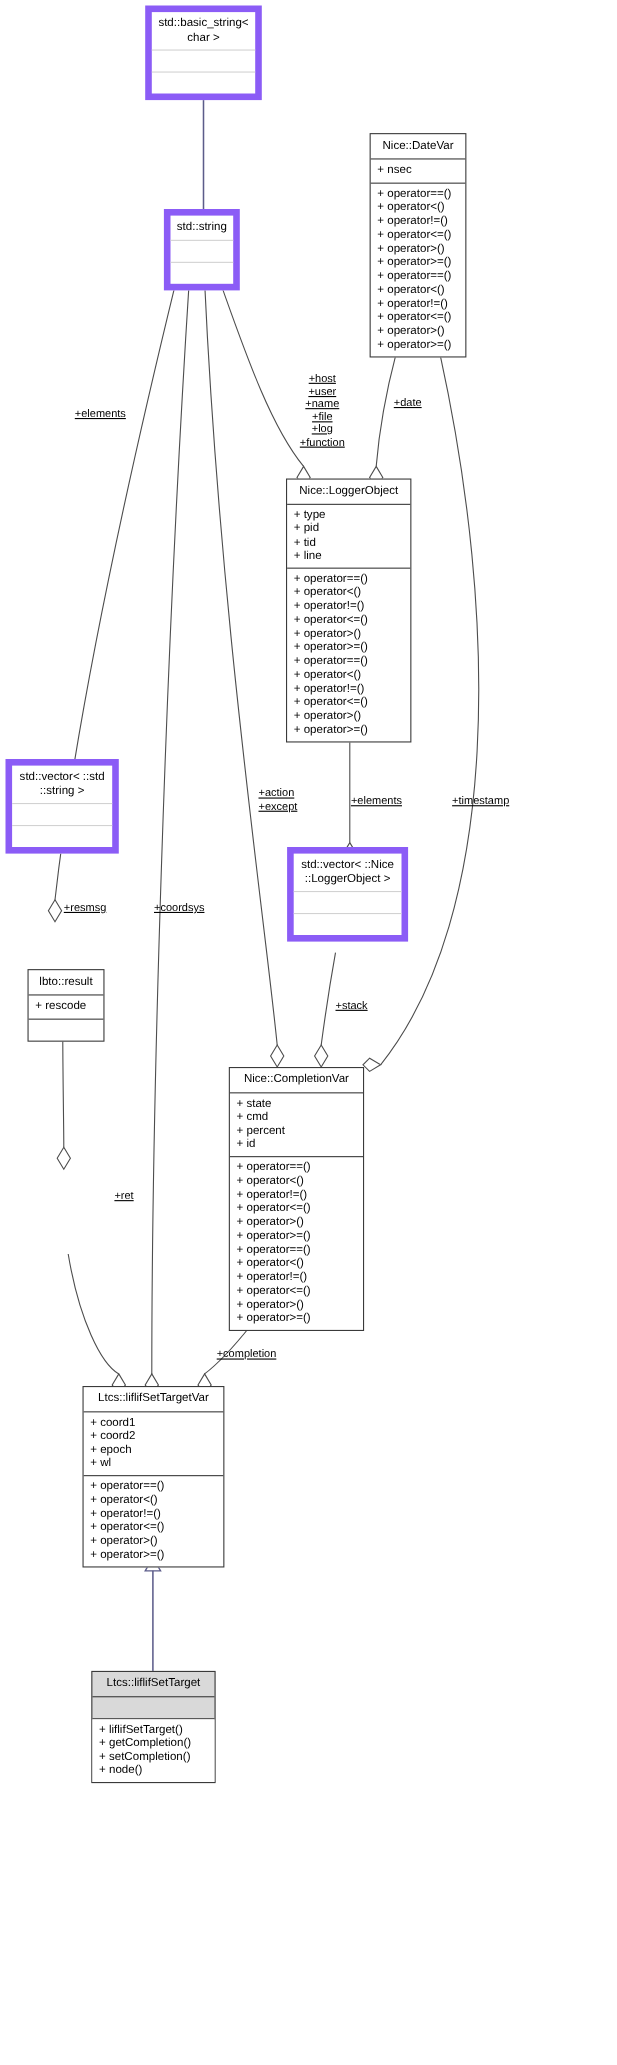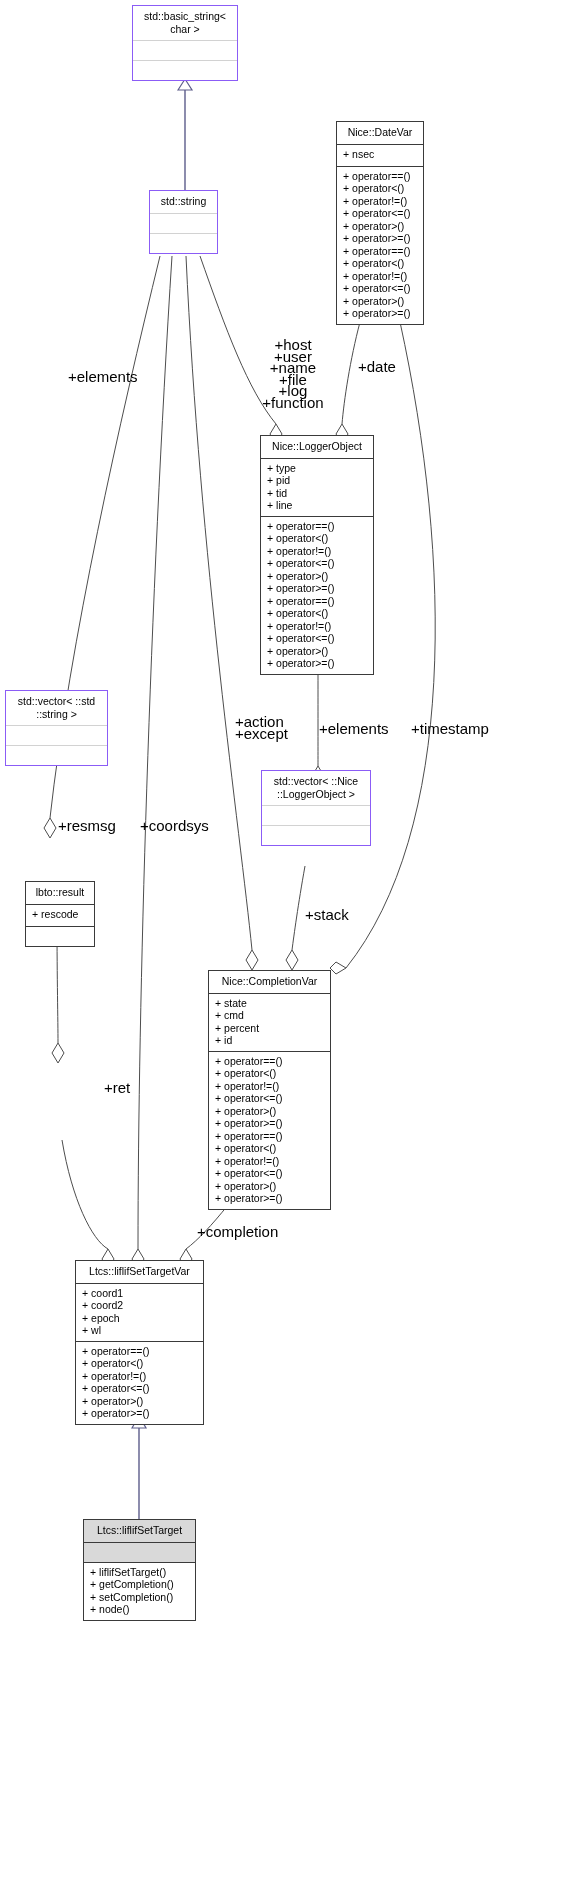--- a/index.html
+++ b/index.html
@@ -12,21 +12,21 @@
     width:561px;
     height:1877px;
     background:#ffffff;
     overflow:hidden;
   }
   
   .node{
     position:absolute;
     box-sizing:border-box;
     background:#ffffff;
-    border:1px solid #8b5cf6;
+    border:6px solid #8b5cf6;
     font-size:10.5px;
     line-height:12.5px;
     color:#000000;
     z-index:5;
   }
   .node.dark{ border:1px solid #3a3a3a; }
   .node.gray{ background:#d9d9d9; }
   .n-title{
     text-align:center;
     padding:4px 5px 5px 5px;
@@ -39,26 +39,27 @@
   }
   .n-attrs{ border-bottom:1px solid #d2d2d2; min-height:14px;}
   .node.dark .n-attrs{ border-bottom:1px solid #3a3a3a; }
   .n-ops{ min-height:14px;}
   .n-attrs div,.n-ops div{ white-space:nowrap; }
   .empty-sec{ height:19px; padding:0; }
 
   
   .elabel{
     position:absolute;
-    font-size:15px;
+    font-size:10px;
     line-height:11.5px;
     color:#000000;
     white-space:pre-line;
     z-index:6;
     background:transparent;
+    text-decoration:underline;
   }
   .elabel.c{ text-align:center; }
   .elabel.l{ text-align:left; }
 
   svg.edges{
     position:absolute;
     left:0;top:0;
     width:561px;height:1877px;
     z-index:1;
   }

